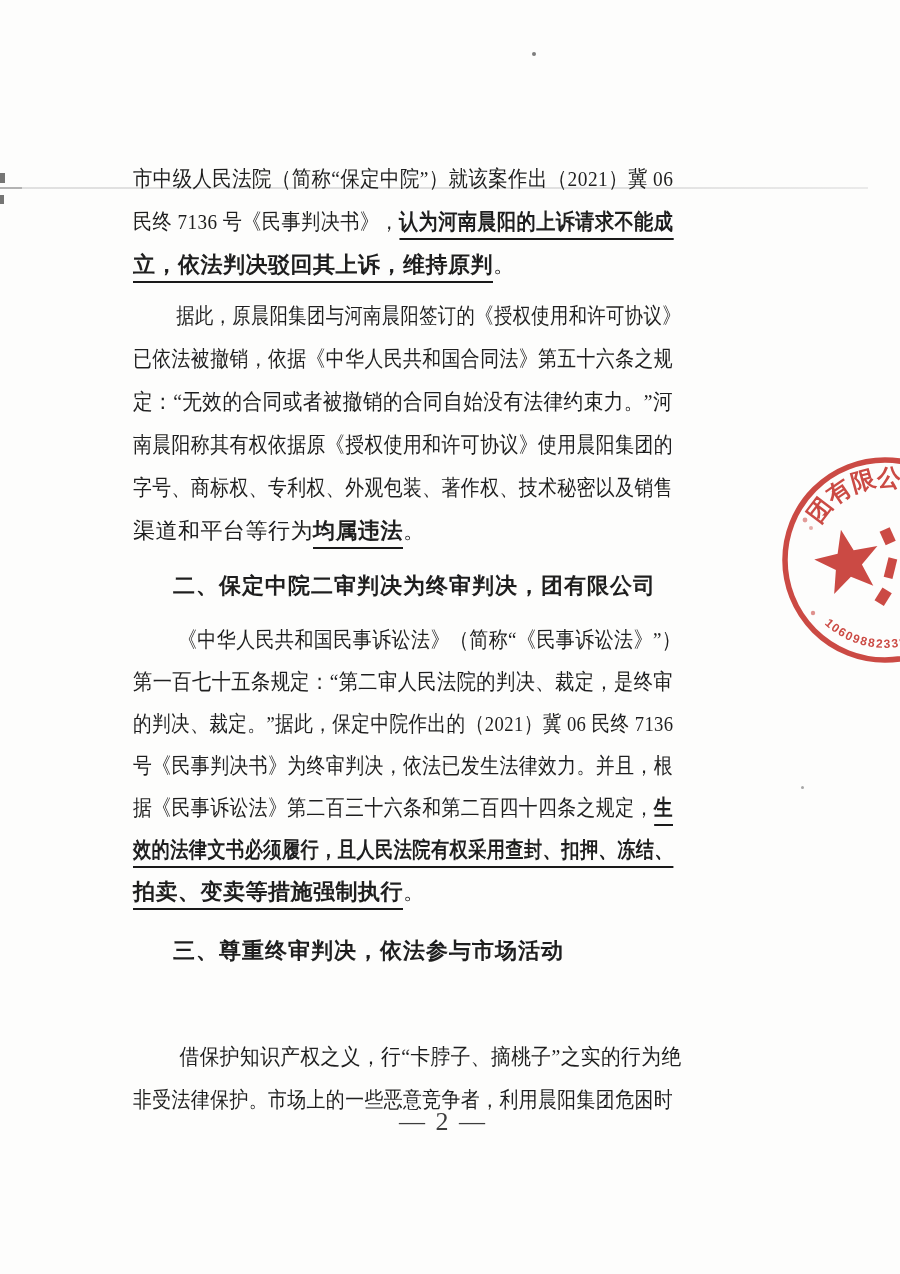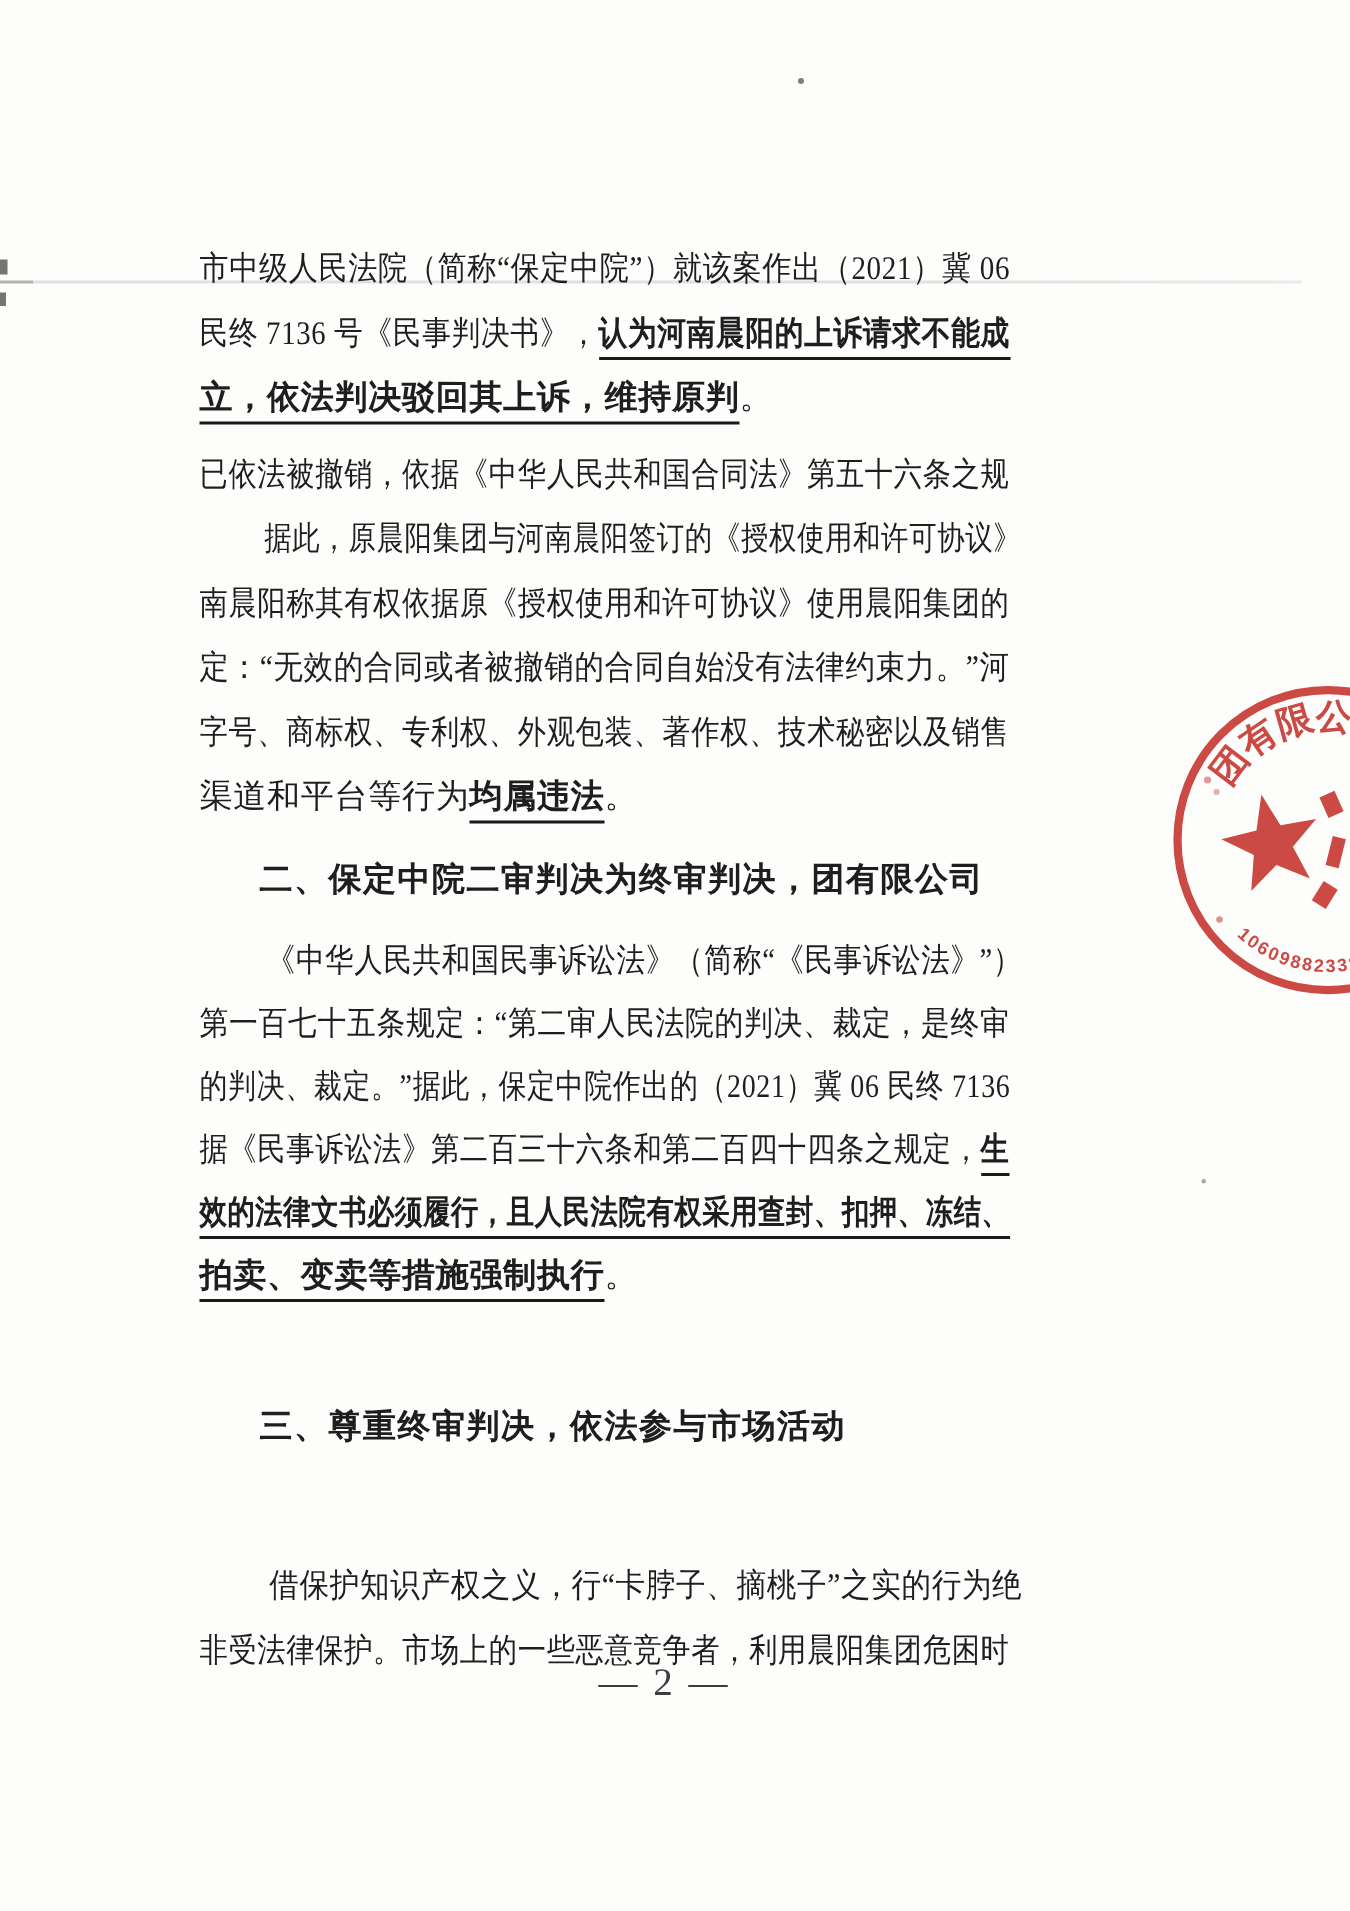--- a/index.html
+++ b/index.html
@@ -74,34 +74,35 @@
   <div class="speck" style="left:532px;top:52px;width:4px;height:4px;background:#7d7d7d;"></div>
   <div class="speck" style="left:801px;top:786px;width:3px;height:3px;background:#a7a7a7;"></div>
 
   <div id="doc">
       <div class="para" style="top: 157px;">
         <div class="line" style="line-height: 43px; height: 43px;"><span class="measure" style="transform: scaleX(0.881506);"><span class="seg">市中级人民法院（简称“保定中院”）就该案作出（2021）冀 06</span></span></div>
         <div class="line" style="line-height: 43px; height: 43px;"><span class="measure" style="transform: scaleX(0.870712);"><span class="seg">民终 7136 号《民事判决书》，</span><span class="seg em">认为河南晨阳的上诉请求不能成</span></span></div>
         <div class="line" style="line-height: 43px; height: 43px;"><span class="measure"><span class="seg em">立，依法判决驳回其上诉，维持原判</span><span class="seg">。</span></span></div>
       </div>
       <div class="para" style="top: 294px;">
+        <div class="line" style="line-height: 43px; height: 43px;"><span class="measure" style="transform: scaleX(0.830711);"><span class="indent-sp"></span><span class="seg">据此，原晨阳集团与河南晨阳签订的《授权使用和许可协议》</span></span></div>
         <div class="line" style="line-height: 43px; height: 43px;"><span class="measure" style="transform: scaleX(0.857143);"><span class="seg">已依法被撤销，依据《中华人民共和国合同法》第五十六条之规</span></span></div>
-        <div class="line" style="line-height: 43px; height: 43px;"><span class="measure" style="transform: scaleX(0.830711);"><span class="indent-sp"></span><span class="seg">据此，原晨阳集团与河南晨阳签订的《授权使用和许可协议》</span></span></div>
+        <div class="line" style="line-height: 43px; height: 43px;"><span class="measure" style="transform: scaleX(0.89193);"><span class="seg">定：“无效的合同或者被撤销的合同自始没有法律约束力。”河</span></span></div>
         <div class="line" style="line-height: 43px; height: 43px;"><span class="measure" style="transform: scaleX(0.857143);"><span class="seg">南晨阳称其有权依据原《授权使用和许可协议》使用晨阳集团的</span></span></div>
-        <div class="line" style="line-height: 43px; height: 43px;"><span class="measure" style="transform: scaleX(0.89193);"><span class="seg">定：“无效的合同或者被撤销的合同自始没有法律约束力。”河</span></span></div>
         <div class="line" style="line-height: 43px; height: 43px;"><span class="measure" style="transform: scaleX(0.857143);"><span class="seg">字号、商标权、专利权、外观包装、著作权、技术秘密以及销售</span></span></div>
         <div class="line" style="line-height: 43px; height: 43px;"><span class="measure"><span class="seg">渠道和平台等行为</span><span class="seg em">均属违法</span><span class="seg">。</span></span></div>
       </div>
       <div class="para" style="top: 564px;">
         <div class="line" style="line-height: 43px; height: 43px;"><span class="measure"><span class="hd-sp"></span><span class="seg hd">二、保定中院二审判决为终审判决，团有限公司</span></span></div>
       </div>
       <div class="para" style="top: 619px;">
         <div class="line" style="line-height: 42px; height: 42px; text-decoration: underline;"><span class="measure" style="transform: scaleX(0.863345);"><span class="indent-sp"></span><span class="seg">《中华人民共和国民事诉讼法》（简称“《民事诉讼法》”）</span></span></div>
         <div class="line" style="line-height: 42px; height: 42px;"><span class="measure" style="transform: scaleX(0.87419);"><span class="seg">第一百七十五条规定：“第二审人民法院的判决、裁定，是终审</span></span></div>
         <div class="line" style="line-height: 42px; height: 42px;"><span class="measure" style="transform: scaleX(0.846985);"><span class="seg">的判决、裁定。”据此，保定中院作出的（2021）冀 06 民终 7136</span></span></div>
+        <div class="line" style="line-height: 42px; height: 42px;"><span class="measure" style="transform: scaleX(0.857143);"><span class="seg">号《民事判决书》为终审判决，依法已发生法律效力。并且，根</span></span></div>
         <div class="line" style="line-height: 42px; height: 42px;"><span class="measure" style="transform: scaleX(0.857143);"><span class="seg">据《民事诉讼法》第二百三十六条和第二百四十四条之规定，</span><span class="seg em">生</span></span></div>
         <div class="line" style="line-height: 42px; height: 42px;"><span class="measure" style="transform: scaleX(0.827586);"><span class="seg em">效的法律文书必须履行，且人民法院有权采用查封、扣押、冻结、</span></span></div>
         <div class="line" style="line-height: 42px; height: 42px;"><span class="measure"><span class="seg em">拍卖、变卖等措施强制执行</span><span class="seg">。</span></span></div>
       </div>
       <div class="para" style="top: 929px;">
         <div class="line" style="line-height: 43px; height: 43px;"><span class="measure"><span class="hd-sp"></span><span class="seg hd">三、尊重终审判决，依法参与市场活动</span></span></div>
       </div>
       <div class="para" style="top: 1035px;">
         <div class="line" style="line-height: 43px; height: 43px;"><span class="measure" style="transform: scaleX(0.89556);"><span class="indent-sp"></span><span class="seg">借保护知识产权之义，行“卡脖子、摘桃子”之实的行为绝</span></span></div>
         <div class="line" style="line-height: 43px; height: 43px;"><span class="measure" style="transform: scaleX(0.857143);"><span class="seg">非受法律保护。市场上的一些恶意竞争者，利用晨阳集团危困时</span></span></div>

